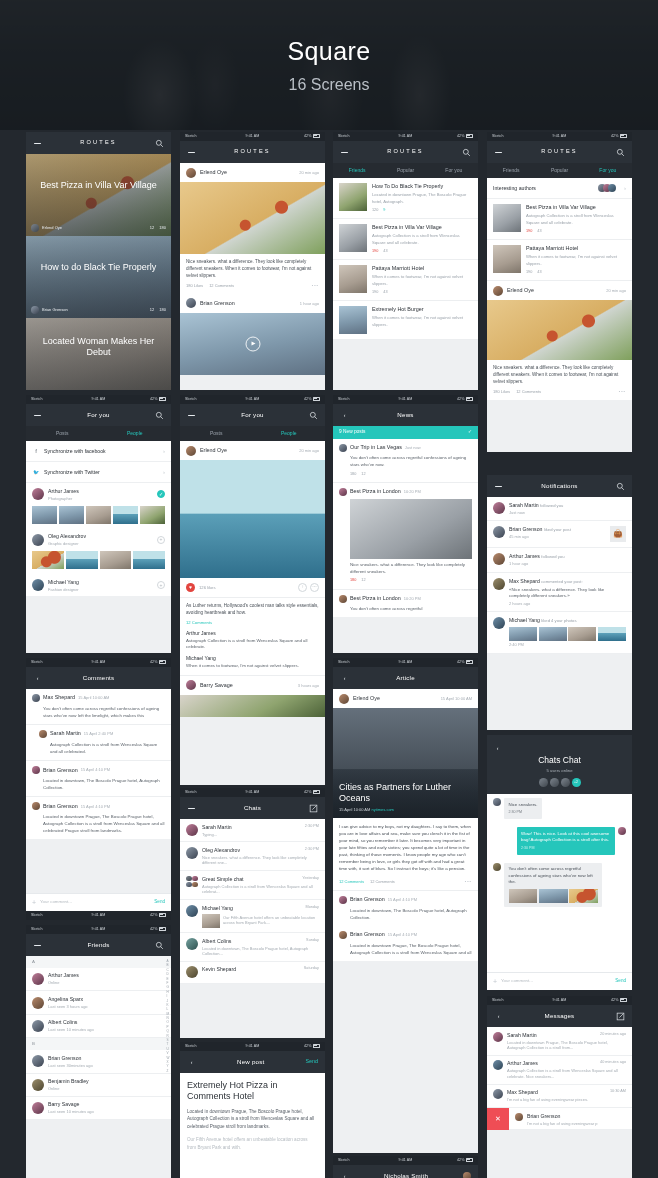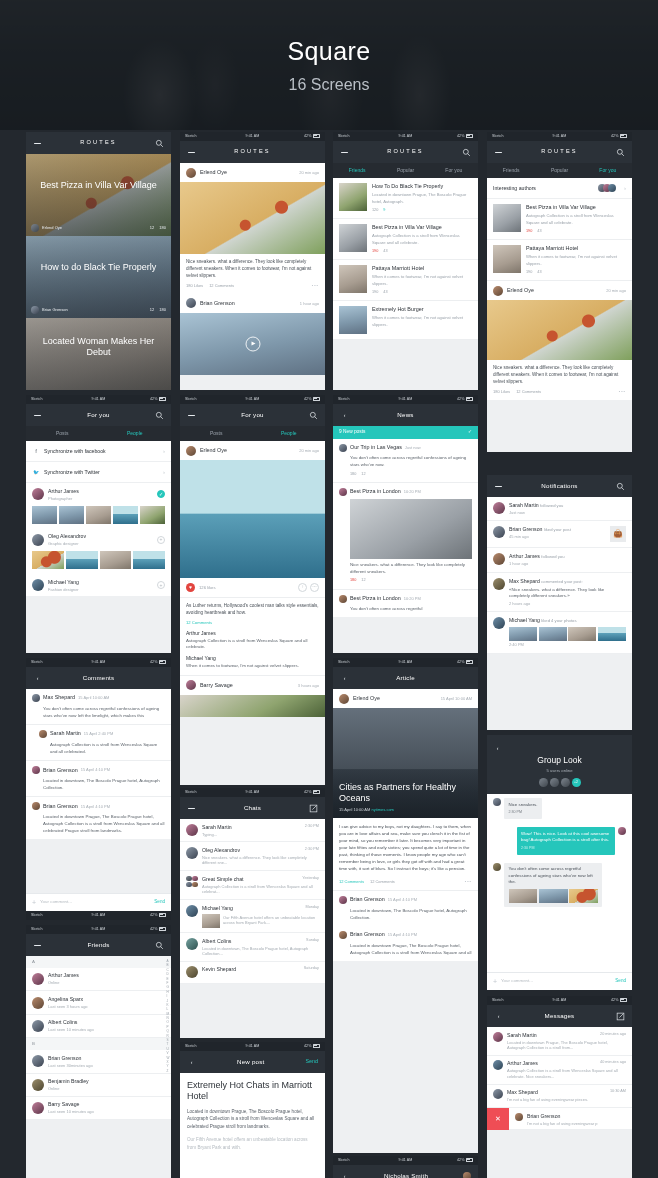--- a/index.html
+++ b/index.html
@@ -797,21 +797,21 @@
       <div class="ico"></div>
     </div>
     <div class="post-head">
       <span class="av a1"></span>
       <span class="nm">Erlend Oye</span>
       <span class="meta">15 April 10:00 AM</span>
     </div>
     <div class="photo ph-cliff" style="height:110px;position:relative;">
       <div style="position:absolute;inset:0;background:linear-gradient(180deg,rgba(20,26,32,.10),rgba(20,26,32,.72));"></div>
       <div class="arthead" style="position:absolute;left:0;right:0;bottom:0;">
-        <div class="art-title">Cities as Partners for Healthy Oceans</div>
+        <div class="art-title">Cities as Partners for Luther Oceans</div>
         <div class="art-meta"><span>15 April 10:00 AM</span>
           <span class="art-src">nytimes.com</span></div>
       </div>
     </div>
     <div class="art-body">I can give advice to my boys, not my daughters. I say to them, when you are in love affairs and sea, make sure you clench it in the fist of your mind, so you remember it later. It becomes very important in your late fifties and early sixties; you spend quite a lot of time in the past, thinking of those moments. I know people my age who can't remember being in love, or girls they got off with and had a great time with, it sort of blurs. So I instruct the boys; it's like a pension.</div>
     <div class="stats" style="background:#fff;padding-top:2px;">
       <span class="cmt">12 Comments</span>
       <span>12 Comments</span>
       <span class="dots">•••</span>
     </div>
@@ -829,21 +829,21 @@
         <span class="nm">Brian Grenson</span>
         <span class="meta2">15 April 4:10 PM</span>
       </div>
       <div style="font-size:4.4px;color:#5a6169;line-height:1.6;margin:3px 0 0 11px;">Located in downtown Prague, The Boscolo Prague hotel, Autograph Collection is a stroll from Wenceslas Square and all</div>
     </div>
   </div>
 
   <div class="phone" style="left:487px;top:605px;width:145px;height:255px;background:#fff;">
     <div class="gc-head">
       <div style="text-align:left;margin-bottom:2px;"><span class="ico" style="display:inline-flex;">‹</span></div>
-      <div class="gc-t">Group Look</div>
+      <div class="gc-t">Chats Chat</div>
       <div class="gc-s">5 users online</div>
       <div class="gc-av">
         <span class="a2"></span>
         <span class="a5"></span>
         <span class="a3"></span>
         <span class="more">+2</span>
       </div>
     </div>
     <div class="msgline">
       <span class="av s a2"></span>
@@ -964,21 +964,21 @@
       <span class="l">Sketch</span>
       <span class="c">9:41 AM</span>
       <span class="r"><span>42%</span><span class="batt"></span></span>
     </div>
     <div class="nav">
       <div class="ico">‹</div>
       <div class="nav-title">New post</div>
       <div style="color:#25c6bb;font-size:5.4px;">Send</div>
     </div>
     <div class="white" style="padding:7px 7px;height:100%;">
-      <div style="font-size:9px;color:#2d3238;font-weight:300;line-height:1.25;">Extremely Hot Chats in Marriott Hotel</div>
+      <div style="font-size:9px;color:#2d3238;font-weight:300;line-height:1.25;">Extremely Hot Pizza in Comments Hotel</div>
       <div style="font-size:4.6px;color:#5a6169;line-height:1.7;margin-top:5px;">Located in downtown Prague, The Boscolo Prague hotel, Autograph Collection is a stroll from Wenceslas Square and all celebrated Prague stroll from landmarks.</div>
       <div style="font-size:4.6px;color:#b5bbc1;line-height:1.7;margin-top:5px;">Our Fifth Avenue hotel offers an unbeatable location across from Bryant Park and with.</div>
     </div>
   </div>
 
   <div class="phone" style="left:333px;top:1026px;width:145px;height:152px;">
     <div class="sbar">
       <span class="l">Sketch</span>
       <span class="c">9:41 AM</span>
       <span class="r"><span>42%</span><span class="batt"></span></span>

